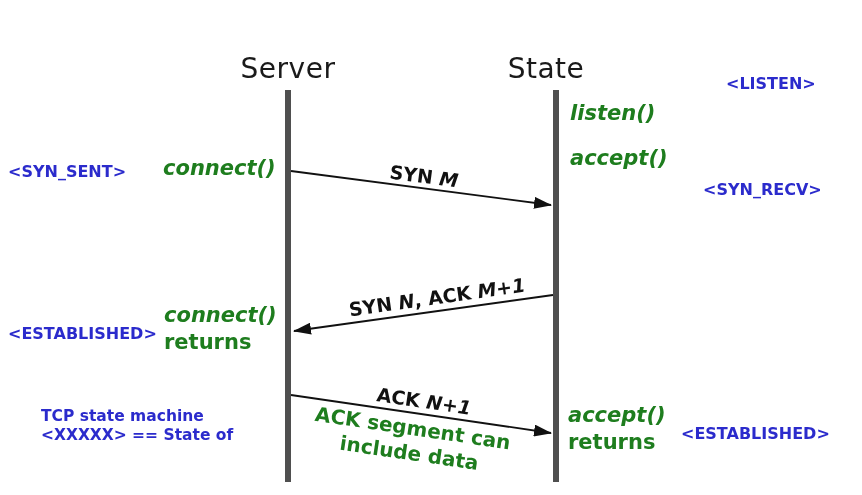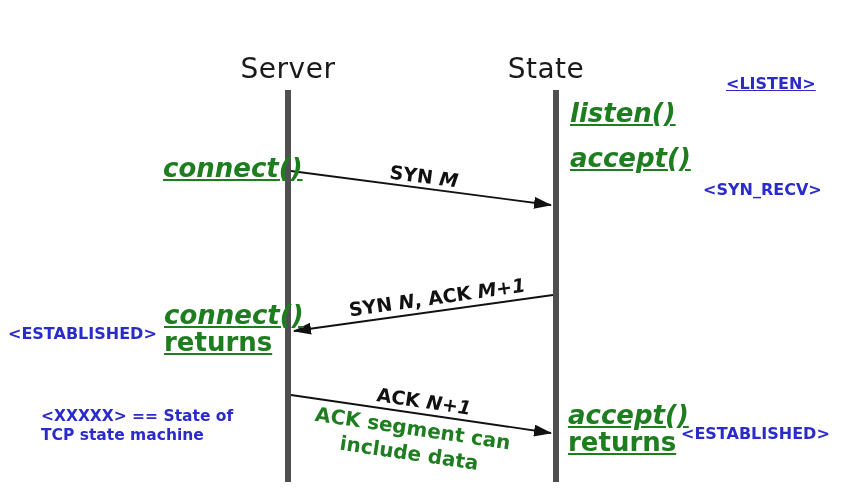--- a/index.html
+++ b/index.html
@@ -36,26 +36,25 @@
     position: absolute;
     color: var(--state-blue, #2b2bcc);
     font-size: 16px;
     font-weight: 600;
     white-space: nowrap;
   }
 
   .call {
     position: absolute;
     color: var(--call-green, #1e7d1e);
-    font-size: 26px;
+    font-size: 21px;
     font-weight: 600;
     font-style: italic;
     white-space: nowrap;
     line-height: 27px;
-    text-decoration: underline;
   }
   .call .upright { font-style: normal; }
   .call .fn { display: block; }
 
   svg.wires { position: absolute; left: 0; top: 0; }
 
   .msg-label {
     position: absolute;
     white-space: nowrap;
     font-size: 19px;
@@ -115,37 +114,38 @@
   </div>
   <div class="msg-label" style="left:424px; top:401px; --rot:8.4deg;">
     <span>ACK </span><span class="it">N+1</span>
   </div>
 
   <div class="ack-note" style="left:411px; top:441px;">
     <div>ACK segment can</div>
     <div>include data</div>
   </div>
 
+  <div class="state" style="left:8px; top:162px;">&lt;SYN_SENT&gt;</div>
   <div class="state" style="left:8px; top:324px;">&lt;ESTABLISHED&gt;</div>
 
-  <div class="state" style="left:726px; top:74px;text-decoration:underline;">&lt;LISTEN&gt;</div>
+  <div class="state" style="left:726px; top:74px;">&lt;LISTEN&gt;</div>
   <div class="state" style="left:703px; top:180px;">&lt;SYN_RECV&gt;</div>
   <div class="state" style="left:681px; top:424px;">&lt;ESTABLISHED&gt;</div>
 
   <div class="call" style="left:163px; top:155px; width:112px; text-align:right;">connect()</div>
   <div class="call" style="left:570px; top:100px;">listen()</div>
   <div class="call" style="left:570px; top:145px;">accept()</div>
 
   <div class="call" style="left:164px; top:302px;">
     <span class="fn">connect()</span>
     <span class="upright">returns</span>
   </div>
   <div class="call" style="left:568px; top:402px;">
     <span class="fn">accept()</span>
     <span class="upright">returns</span>
   </div>
 
   <div class="legend" style="left:41px; top:407px;">
+    <div>TCP state machine</div>
     <div>&lt;XXXXX&gt; == State of</div>
-    <div>TCP state machine</div>
   </div>
 
 </div>
 
 </body></html>

